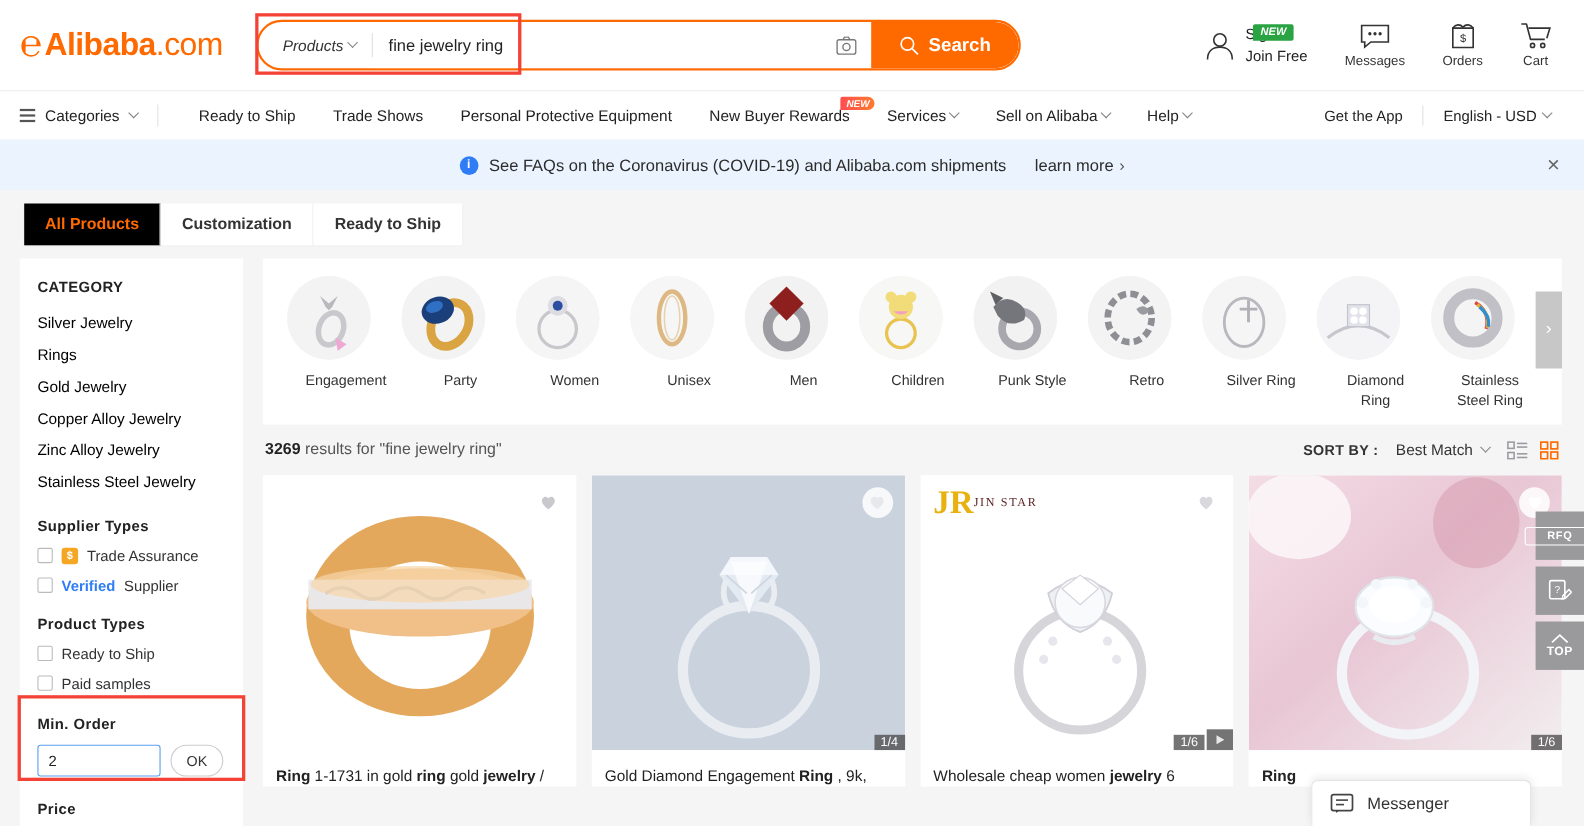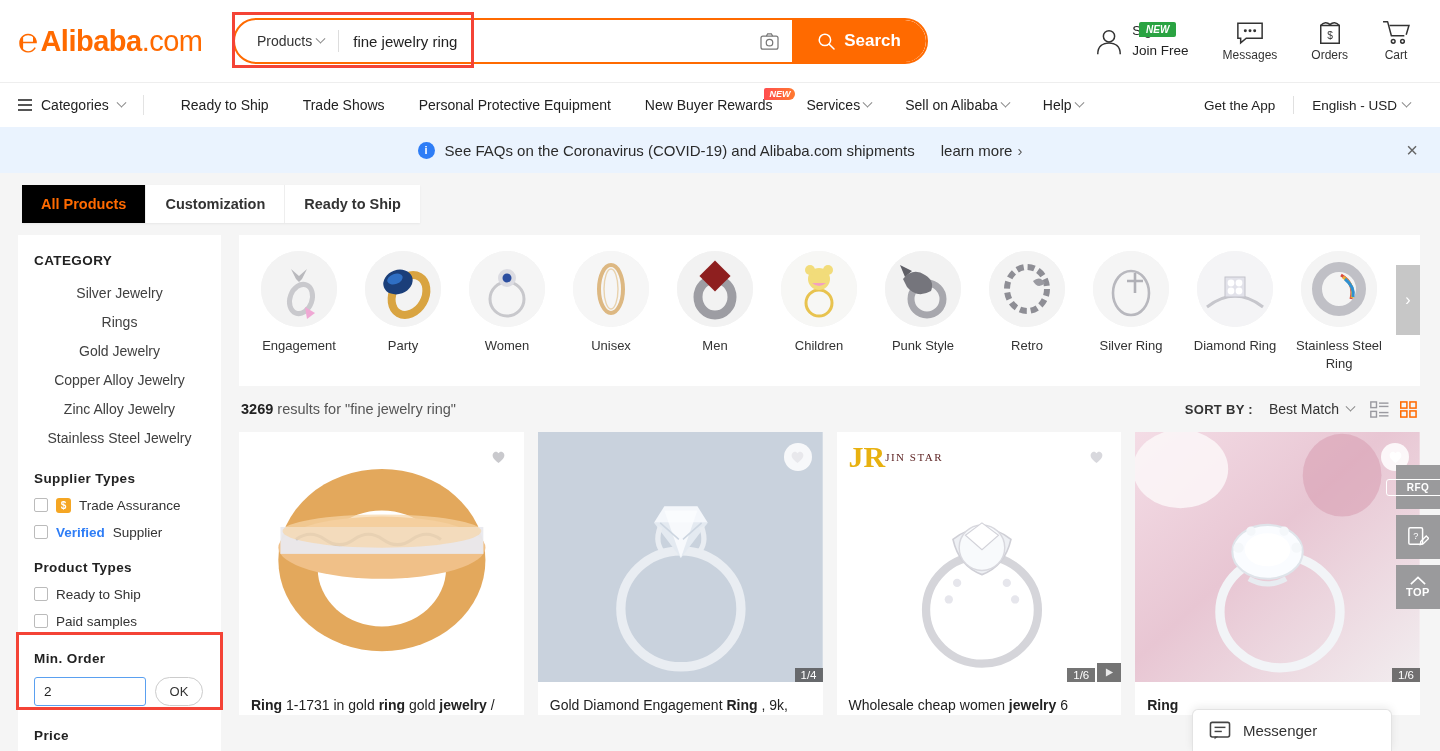--- a/index.html
+++ b/index.html
@@ -26,21 +26,21 @@
 
   .searchwrap { position: relative; width: 695px; flex: none; }
   .searchbar {
     display: flex; align-items: center; height: 46px;
     border: 2px solid #ff6a00; border-radius: 23px; background: #fff;
     overflow: hidden;
   }
   .cat-select {
     display: flex; align-items: center; gap: 5px;
     padding: 0 14px 0 22px; font-size: 14px; color: #333; height: 100%;
-    cursor: pointer; white-space: nowrap;
+    cursor: pointer; white-space: nowrap; font-style: italic;
   }
   .divider-v { width: 1px; height: 22px; background: #ddd; }
   .search-input {
     flex: 1; border: none; outline: none; height: 100%;
     font-size: 15px; padding: 0 14px; color: #222;
     font-family: "Liberation Sans", sans-serif;
   }
   .cam-btn {
     width: 46px; height: 100%; display: flex; align-items: center; justify-content: center;
     cursor: pointer; background: #fff;
@@ -113,21 +113,21 @@
   .tab:last-child { border-right: none; }
   .tab.active { background: #000000; color: #ff6a00; }
 
   
   .body { display: flex; padding: 0 20px 0 18px; gap: 18px; }
   .sidebar { width: 203px; flex: none; background: #fff; padding: 18px 0 14px 0; }
   .side-pad { padding: 0 16px; }
   .side-h { font-size: 13.5px; font-weight: 700; color: #222; letter-spacing: .4px; }
   .side-h.caps { text-transform: uppercase; }
   .side-list { margin-top: 14px; display: flex; flex-direction: column; gap: 6px; }
-  .side-link { font-size: 14px; color: #404040; cursor: pointer; line-height: 1.65; text-align: center; }
+  .side-link { font-size: 14px; color: #000000; cursor: pointer; line-height: 1.65; }
   .side-group { margin-top: 20px; }
   .chk-row { display: flex; align-items: center; gap: 8px; margin-top: 12px; font-size: 13.5px; color: #333; cursor: pointer; }
   .chk { width: 14px; height: 14px; border: 1px solid #bbb; border-radius: 2px; background:#fff; flex:none; }
   .ta-badge { width: 15px; height: 15px; border-radius: 3px; background: #f5a623; color: #fff;
               font-size: 10px; display: flex; align-items: center; justify-content: center; font-weight: 700; }
   .ver { color: #2e7df6; font-weight: 700; }
   .minorder-row { display: flex; align-items: center; gap: 9px; margin-top: 11px; }
   .minorder-input { width: 112px; height: 29px; border: 1px solid #5aa0f0; border-radius: 3px;
                     padding: 0 9px; font-size: 13.5px; outline: none; color: #222;
                     font-family: "Liberation Sans", sans-serif; }
@@ -135,21 +135,21 @@
             font-size: 13px; color: #333; cursor: pointer; font-family: "Liberation Sans", sans-serif; }
 
   
   .main { flex: 1; min-width: 0; }
   .carousel { background: #fff; padding: 16px 0 14px 0; position: relative; }
   .cat-strip { display: flex; padding: 0 8px; }
   .cat-cell { width: 104px; flex: none; display: flex; flex-direction: column;
               align-items: center; gap: 10px; cursor: pointer; }
   .cat-circle { width: 76px; height: 76px; border-radius: 50%; overflow: hidden;
                 background: #f2f2f2; display: flex; align-items: center; justify-content: center; }
-  .cat-label { font-size: 13px; color: #333; text-align: center; line-height: 1.35; }
+  .cat-label { font-size: 13px; color: #333; text-align: center; line-height: 1.35; margin-left: 31px; }
   .car-next { position: absolute; right: 0; top: 30px; width: 24px; height: 70px;
               background: rgba(0,0,0,.22); display: flex; align-items: center;
               justify-content: center; color: #fff; cursor: pointer; }
 
   .resultbar { display: flex; align-items: center; height: 46px; padding: 0 2px; }
   .res-count { font-size: 14.5px; color: #555; }
   .res-count b { color: #222; font-weight: 700; }
   .sortwrap { margin-left: auto; display: flex; align-items: center; gap: 16px; }
   .sort-label { font-size: 13px; font-weight: 700; color: #333; letter-spacing: .3px; }
   .sort-val { font-size: 14px; color: #333; display: flex; align-items: center; gap: 8px; cursor: pointer; }

